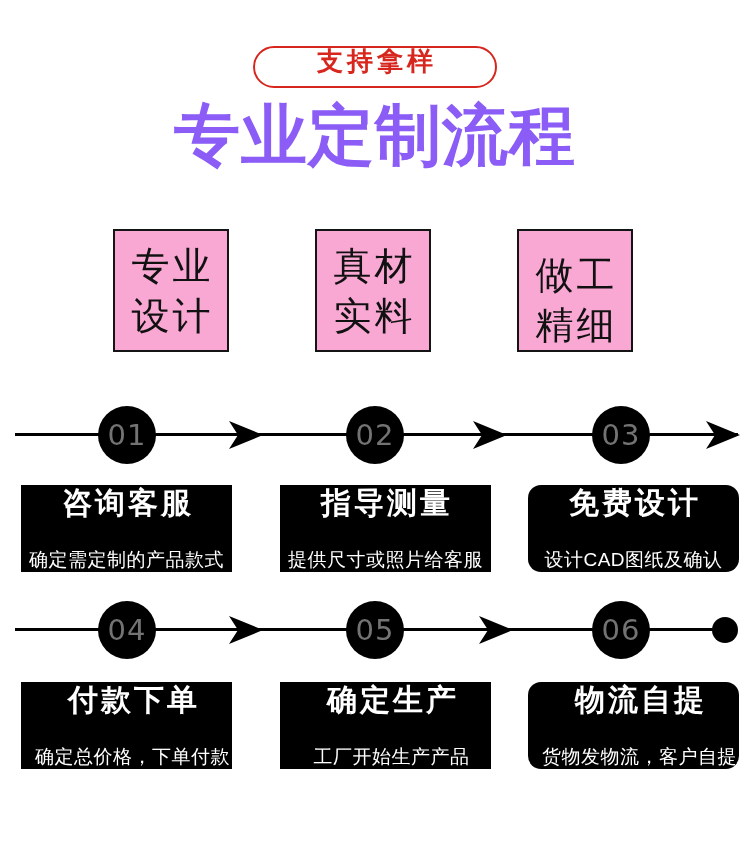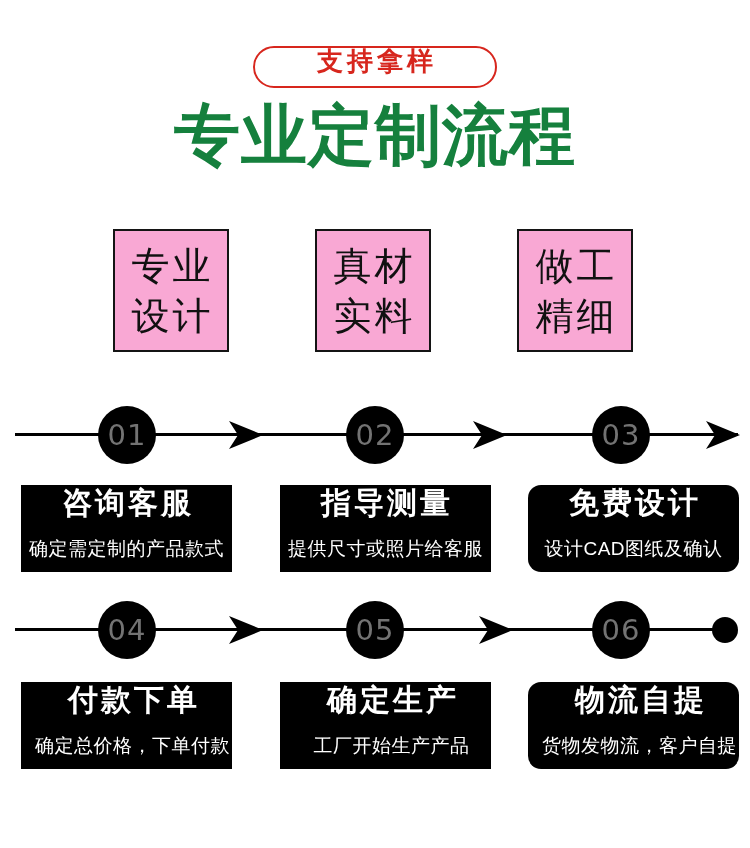--- a/index.html
+++ b/index.html
@@ -32,21 +32,21 @@
   }
 
   
   .title {
     position: absolute;
     left: 0; top: 92px;
     width: 750px;
     text-align: center;
     font-size: 66px;
     font-weight: 800;
-    color: #15803d;
+    color: #8b5cf6;
     letter-spacing: 1px;
     line-height: 86px;
   }
 
   
   .feature {
     position: absolute;
     top: 229px;
     width: 116px; height: 123px;
     border: 2px solid #141414;
@@ -58,21 +58,21 @@
     font-size: 38px;
     font-weight: 500;
     color: #111111;
     line-height: 50px;
     letter-spacing: 3px;
     text-indent: 3px;
     white-space: nowrap;
   }
   .feature.f1 { left: 113px; }
   .feature.f2 { left: 315px; }
-  .feature.f3 { left: 517px; }
+  .feature.f3 { left: 517px; justify-content: flex-end; }
 
   
   .flow-line {
     position: absolute;
     height: 3px;
     background: #000000;
   }
   .flow-line.r1 { left: 15px; top: 433px; width: 723px; }
   .flow-line.r2 { left: 15px; top: 628px; width: 710px; }
 
@@ -116,21 +116,21 @@
     background: #000000;
   }
 
   
   .card {
     position: absolute;
     width: 211px; height: 87px;
     background: #000000;
     color: #ffffff;
     display: flex; flex-direction: column;
-    align-items: center; justify-content: flex-start;
+    align-items: center; justify-content: space-between;
     text-align: center;
   }
   .card .card-title {
     font-size: 30px;
     font-weight: 700;
     letter-spacing: 3px;
     text-indent: 3px;
     line-height: 36px;
     white-space: nowrap;
   }

